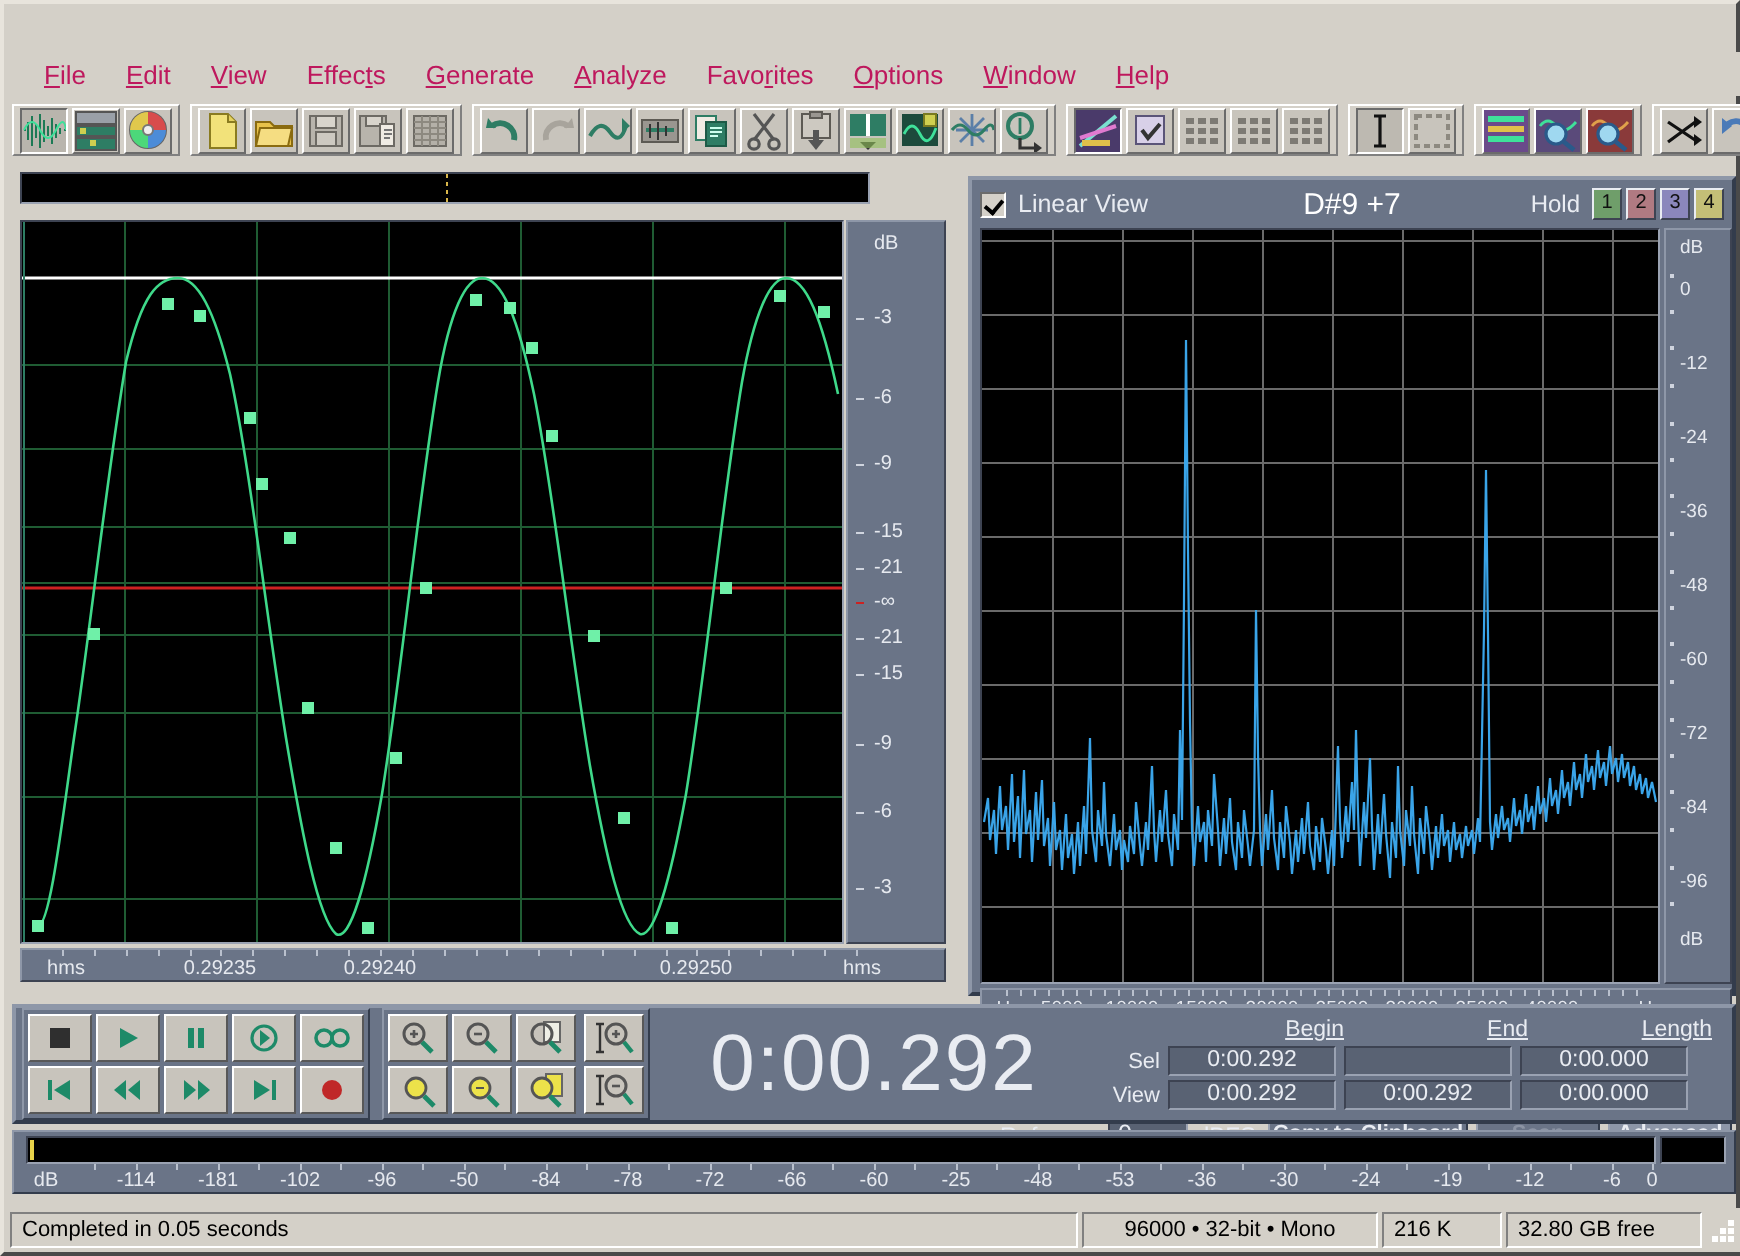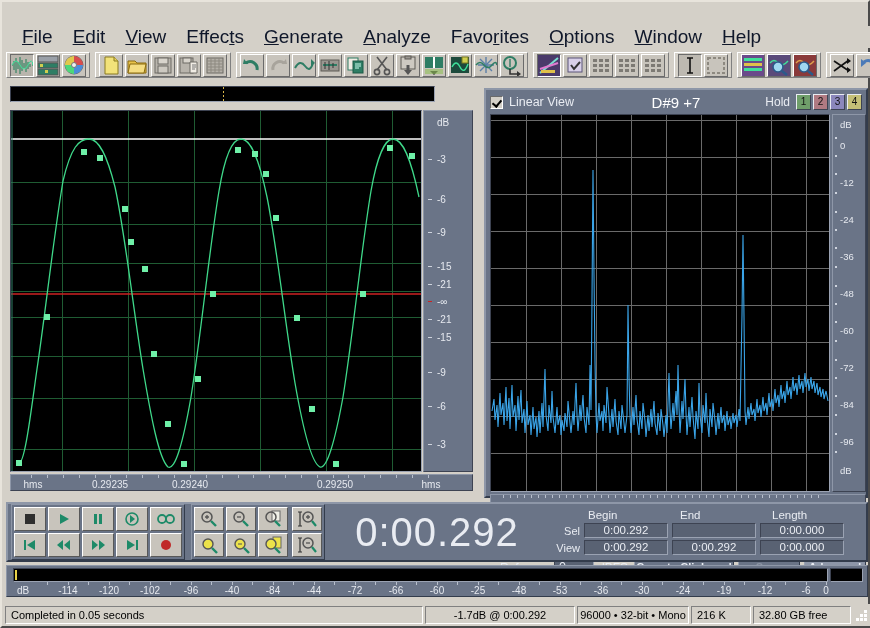--- a/index.html
+++ b/index.html
@@ -29,21 +29,21 @@
         border:1px solid;border-color:#fff #3a3a3a #3a3a3a #fff;
         position:relative;font-size:9px;line-height:12px;text-align:center;color:#000;box-sizing:border-box;}
   .tbtn i{position:absolute;display:block;background:#000;}
   .tb-min i{left:3px;bottom:2px;width:8px;height:2px;}
   .tb-max i{left:3px;top:2px;width:8px;height:7px;border:1px solid #000;background:transparent;box-sizing:border-box;border-top-width:2px;}
   .tb-close{font-weight:bold;font-family:"Liberation Sans",sans-serif;}
 
   
   .menubar{position:absolute;left:2px;top:24px;width:866px;height:22px;background:#d4d0c8;
            display:flex;align-items:center;padding-left:8px;box-sizing:border-box;}
-  .menu-item{padding:2px 10px;font-size:19px;color:#0f172a;white-space:nowrap;}
+  .menu-item{padding:2px 10px;font-size:13px;color:#be185d;white-space:nowrap;}
   .menu-item u{text-decoration:underline;}
 
   
   .toolbar{position:absolute;left:4px;top:48px;width:862px;height:30px;
            background:#d4d0c8;display:flex;align-items:center;gap:0px;}
   .tgroup{display:flex;align-items:center;padding:1px 2px;margin-right:5px;
           border:1px solid;border-color:#fff #808080 #808080 #fff;height:26px;box-sizing:border-box;background:#d4d0c8;}
   .tbut{width:24px;height:23px;margin:0 1px;box-sizing:border-box;
         background:#c8c4bc;border:1px solid;border-color:#fff #6b6b6b #6b6b6b #fff;
         position:relative;overflow:hidden;}
@@ -139,21 +139,21 @@
   .bigtime{flex:1 1 auto;text-align:center;color:#e9ecf2;font-size:40px;letter-spacing:1px;
            font-family:"Liberation Sans",sans-serif;}
   .selview{display:flex;flex-direction:column;font-size:11px;color:#e9ecf2;padding-right:6px;}
   .svrow{display:flex;align-items:center;height:17px;}
   .svhead{height:14px;}
   .svlabel{width:34px;text-align:right;padding-right:4px;font-size:11px;}
   .svcell{width:84px;height:15px;margin-right:4px;background:#596273;color:#e9ecf2;font-size:11.5px;
           border:1px solid;border-color:#3d4352 #9aa2b2 #9aa2b2 #3d4352;box-sizing:border-box;
           text-align:center;line-height:13px;}
   .svcell.empty{background:#596273;}
-  .svcolhead{width:84px;margin-right:4px;text-align:left;padding-left:4px;font-size:11.5px;}
+  .svcolhead{width:84px;margin-right:4px;text-align:right;padding-left:4px;font-size:11.5px;text-decoration:underline;}
 
   
   .levelwrap{position:absolute;left:4px;top:563px;width:862px;height:32px;background:#6a7487;
              border:1px solid;border-color:#8e97a8 #333c4c #333c4c #8e97a8;box-sizing:border-box;}
   .levelbar{position:absolute;left:6px;top:2px;width:815px;height:14px;background:#000;
             border:1px solid;border-color:#3d4352 #9aa2b2 #9aa2b2 #3d4352;box-sizing:border-box;}
   .levelbar .peakmark{position:absolute;left:1px;top:1px;width:2px;height:10px;background:#e8d24a;}
   .levelbar2{position:absolute;left:823px;top:2px;width:33px;height:14px;background:#000;
             border:1px solid;border-color:#3d4352 #9aa2b2 #9aa2b2 #3d4352;box-sizing:border-box;}
   .levelscale{position:absolute;left:6px;top:16px;width:850px;height:14px;color:#e6e9ef;font-size:10px;}
@@ -577,21 +577,21 @@
       <div class="lbl" style="top:295px;">-6</div>
     <div class="tk" style="top:333px;"></div>
       <div class="lbl" style="top:333px;">-3</div>
   </div>
 
   <div class="timeruler">
     <div class="tlbl" style="left:22px;">hms</div>
     <div class="tlbl" style="left:99px;">0.29235</div>
     <div class="tlbl" style="left:179px;">0.29240</div>
     <div class="tlbl" style="left:258px;margin-top:16px;">0.29245</div>
-    <div class="tlbl" style="left:324px;">0.29250</div>
+    <div class="tlbl" style="left:337px;">0.29250</div>
     <div class="tlbl" style="left:420px;">hms</div>
     <div class="ttk" style="left:20px;"></div>
       <div class="ttk" style="left:36px;"></div>
     <div class="ttk" style="left:52px;"></div>
       <div class="ttk" style="left:68px;"></div>
     <div class="ttk" style="left:84px;"></div>
       <div class="ttk" style="left:99px;"></div>
     <div class="ttk" style="left:115px;"></div>
       <div class="ttk" style="left:131px;"></div>
     <div class="ttk" style="left:147px;"></div>
@@ -939,26 +939,26 @@
   </div>
 
   <div class="levelwrap">
     <div class="levelbar">
       <div class="peakmark"></div>
     </div>
     <div class="levelbar2"></div>
     <div class="levelscale">
       <div class="llbl" style="left:10px;">dB</div>
       <div class="llbl" style="left:55px;">-114</div>
-      <div class="llbl" style="left:96px;">-120</div>
+      <div class="llbl" style="left:96px;">-181</div>
       <div class="llbl" style="left:137px;">-102</div>
       <div class="llbl" style="left:178px;">-96</div>
-      <div class="llbl" style="left:219px;">-40</div>
+      <div class="llbl" style="left:219px;">-50</div>
       <div class="llbl" style="left:260px;">-84</div>
-      <div class="llbl" style="left:301px;">-44</div>
+      <div class="llbl" style="left:301px;">-78</div>
       <div class="llbl" style="left:342px;">-72</div>
       <div class="llbl" style="left:383px;">-66</div>
       <div class="llbl" style="left:424px;">-60</div>
       <div class="llbl" style="left:465px;">-25</div>
       <div class="llbl" style="left:506px;">-48</div>
       <div class="llbl" style="left:547px;">-53</div>
       <div class="llbl" style="left:588px;">-36</div>
       <div class="llbl" style="left:629px;">-30</div>
       <div class="llbl" style="left:670px;">-24</div>
       <div class="llbl" style="left:711px;">-19</div>
@@ -1002,22 +1002,21 @@
       <div class="ltk" style="left:731px;"></div>
         <div class="ltk" style="left:752px;"></div>
       <div class="ltk" style="left:772px;"></div>
         <div class="ltk" style="left:793px;"></div>
       <div class="ltk" style="left:813px;"></div>
     </div>
   </div>
 
   <div class="statusbar">
     <div class="scell grow">Completed in 0.05 seconds</div>
-    <div class="scell" style="width:150px;justify-content:center;">-1.7dB @   0:00.292</div>
-    <div class="scell" style="width:112px;justify-content:center;">96000 • 32-bit • Mono</div>
+    <div class="scell" style="width:148px;justify-content:center;">96000 • 32-bit • Mono</div>
     <div class="scell" style="width:60px;">216 K</div>
     <div class="scell" style="width:98px;">32.80 GB free</div>
     <div class="grip">
       <span style="left:10px;top:10px;width:3px;height:3px;"></span>
       <span style="left:6px;top:10px;width:3px;height:3px;"></span>
       <span style="left:10px;top:6px;width:3px;height:3px;"></span>
       <span style="left:2px;top:10px;width:3px;height:3px;"></span>
       <span style="left:6px;top:6px;width:3px;height:3px;"></span>
       <span style="left:10px;top:2px;width:3px;height:3px;"></span>
     </div>

